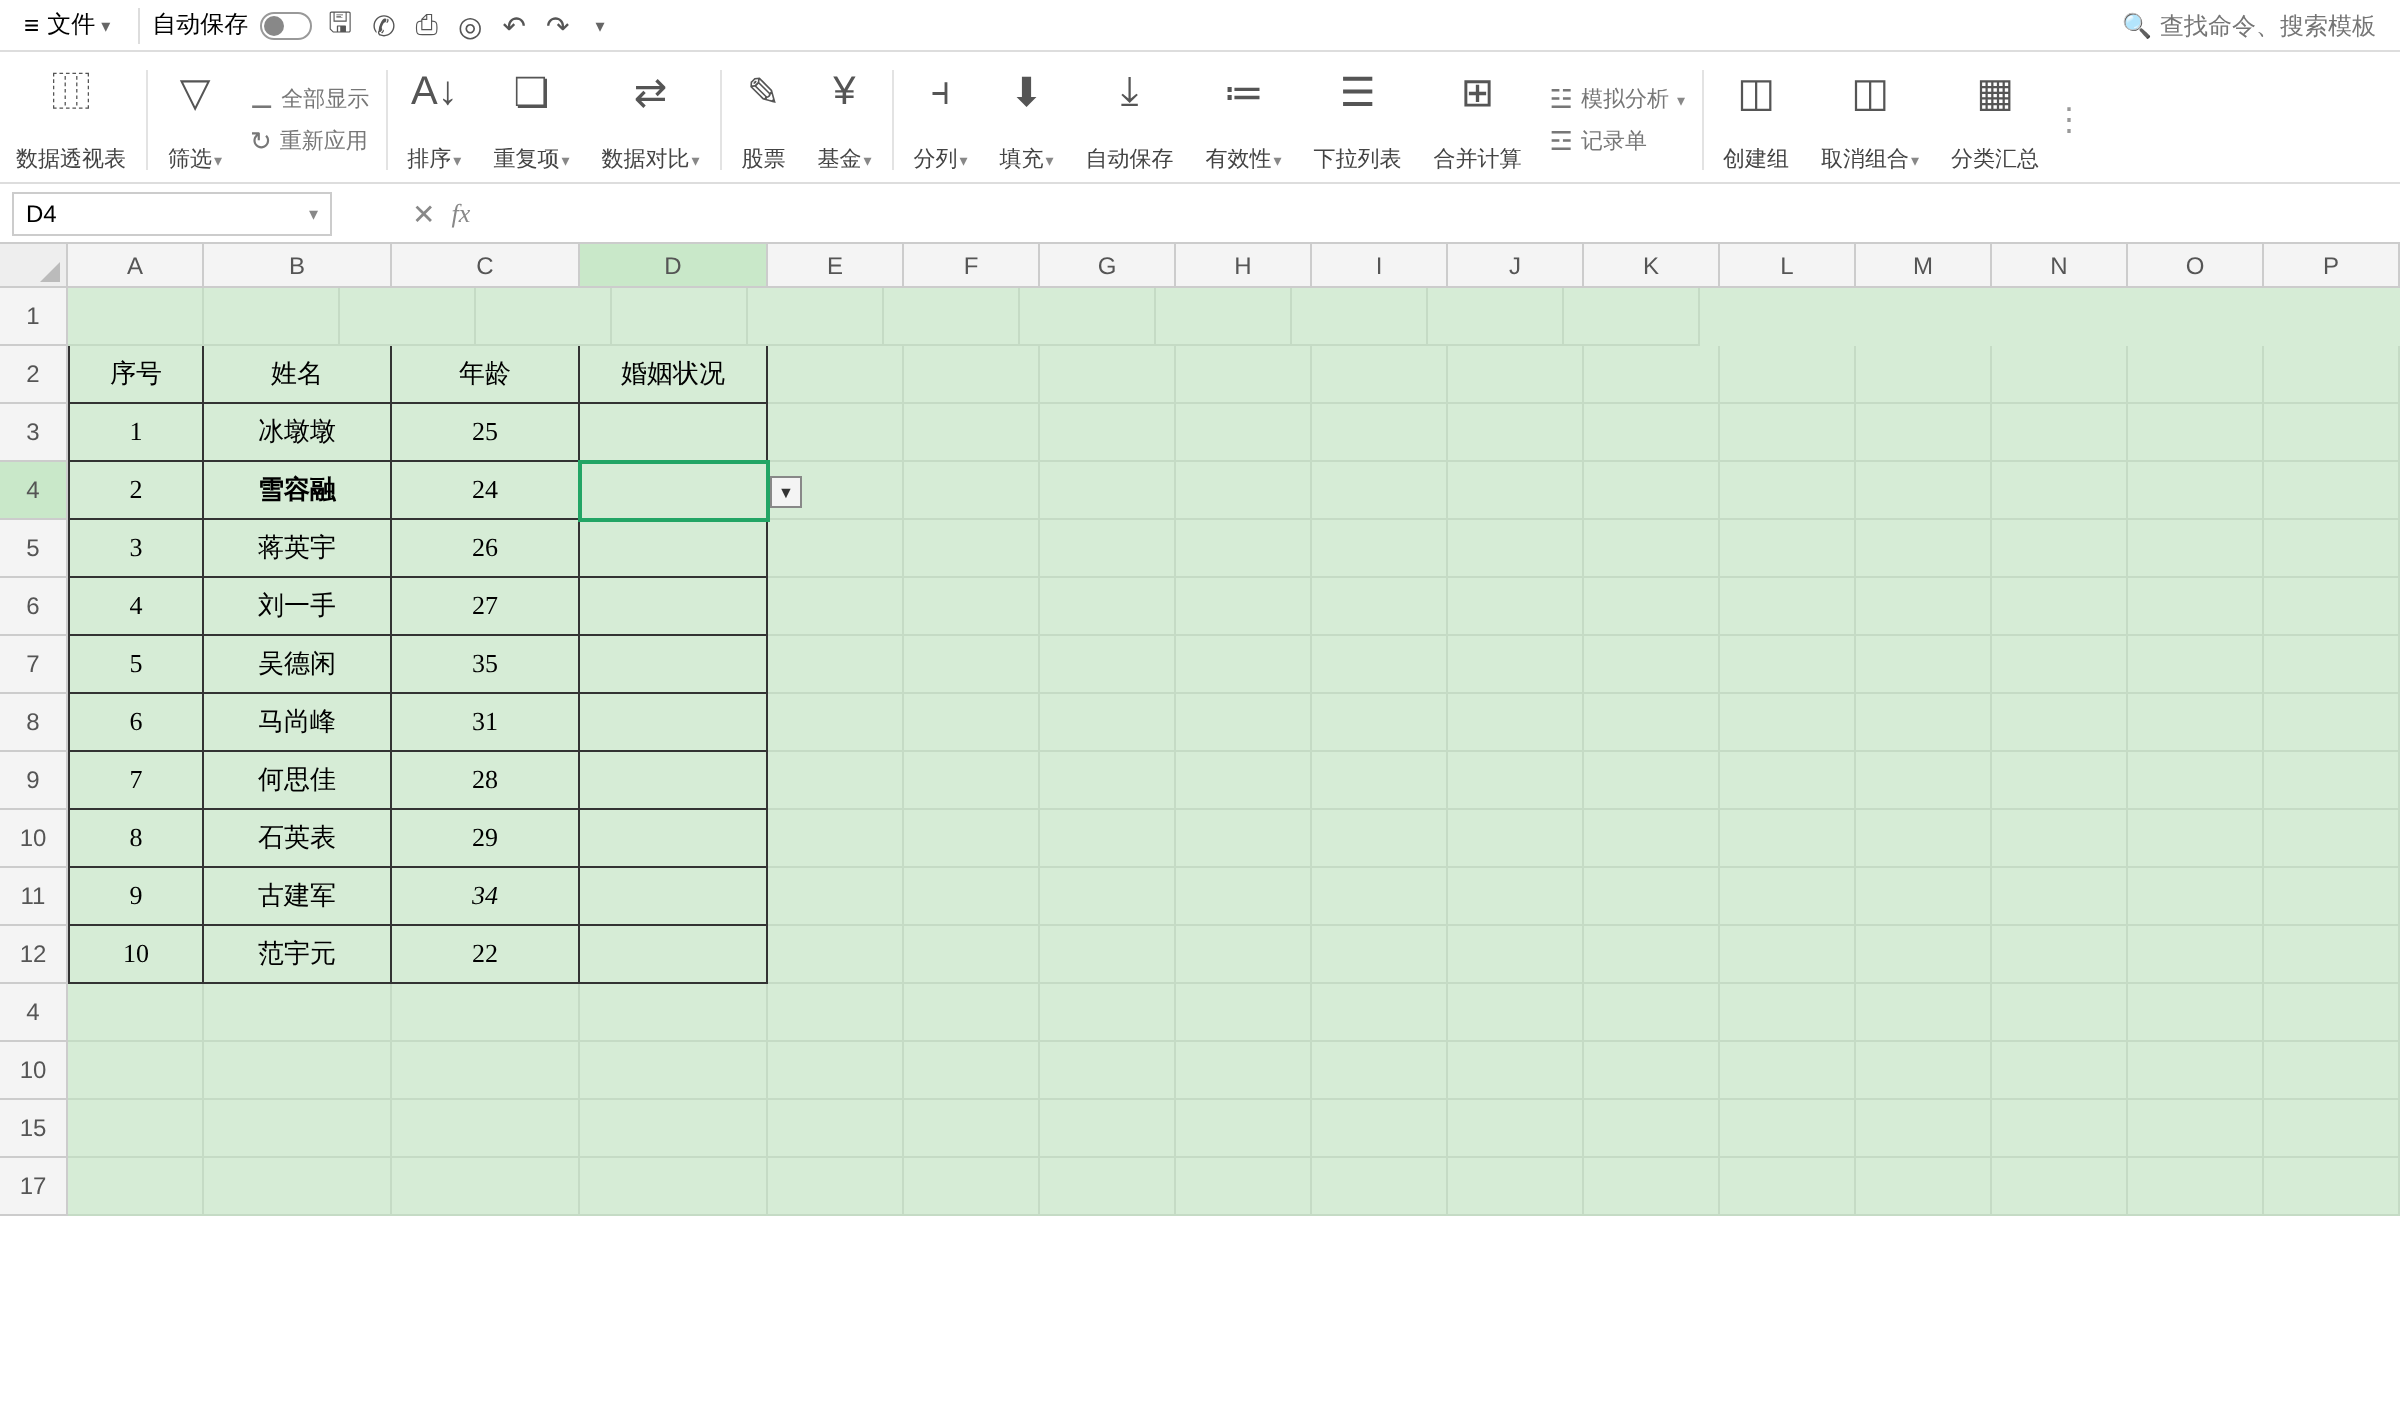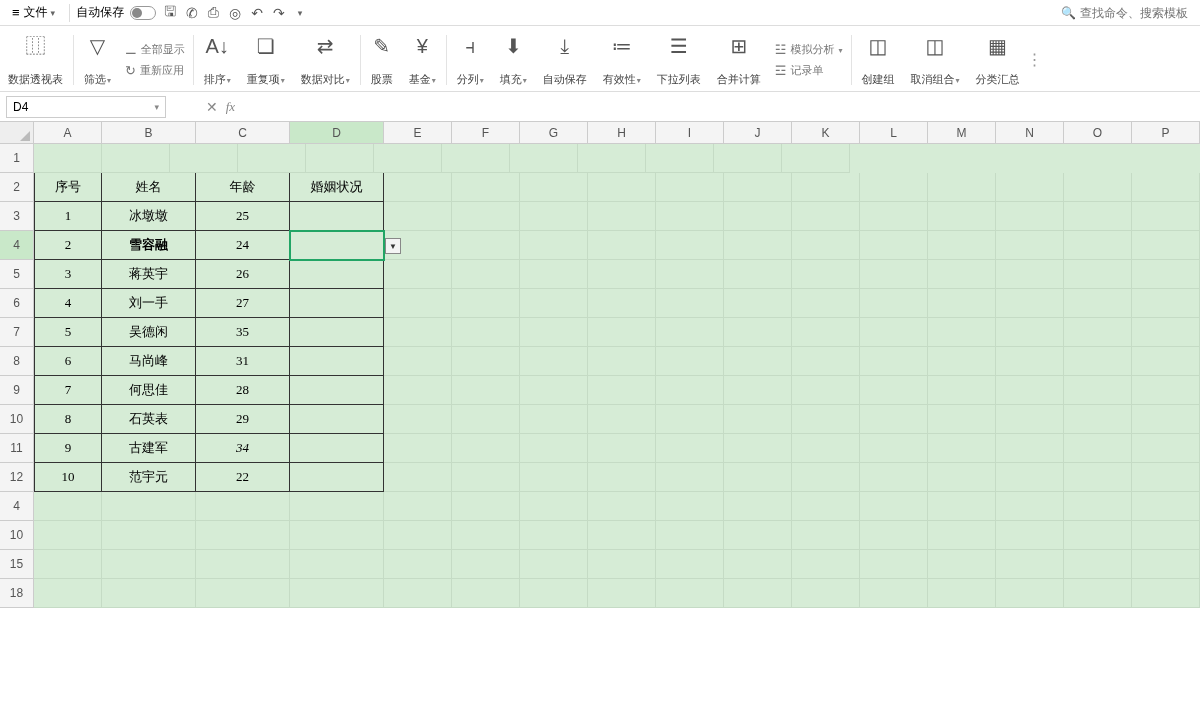--- a/index.html
+++ b/index.html
@@ -527,21 +527,21 @@
           <div class="cell" style="width: 68px;"></div>
           <div class="cell" style="width: 68px;"></div>
           <div class="cell" style="width: 68px;"></div>
           <div class="cell" style="width: 68px;"></div>
           <div class="cell" style="width: 68px;"></div>
           <div class="cell" style="width: 68px;"></div>
           <div class="cell" style="width: 68px;"></div>
         </div>
       </div>
       <div class="row">
-        <div class="row-head">18</div>
+        <div class="row-head">17</div>
         <div class="cells">
           <div class="cell" style="width: 68px;"></div>
           <div class="cell" style="width: 94px;"></div>
           <div class="cell" style="width: 94px;"></div>
           <div class="cell" style="width: 94px;"></div>
           <div class="cell" style="width: 68px;"></div>
           <div class="cell" style="width: 68px;"></div>
           <div class="cell" style="width: 68px;"></div>
           <div class="cell" style="width: 68px;"></div>
           <div class="cell" style="width: 68px;"></div>

